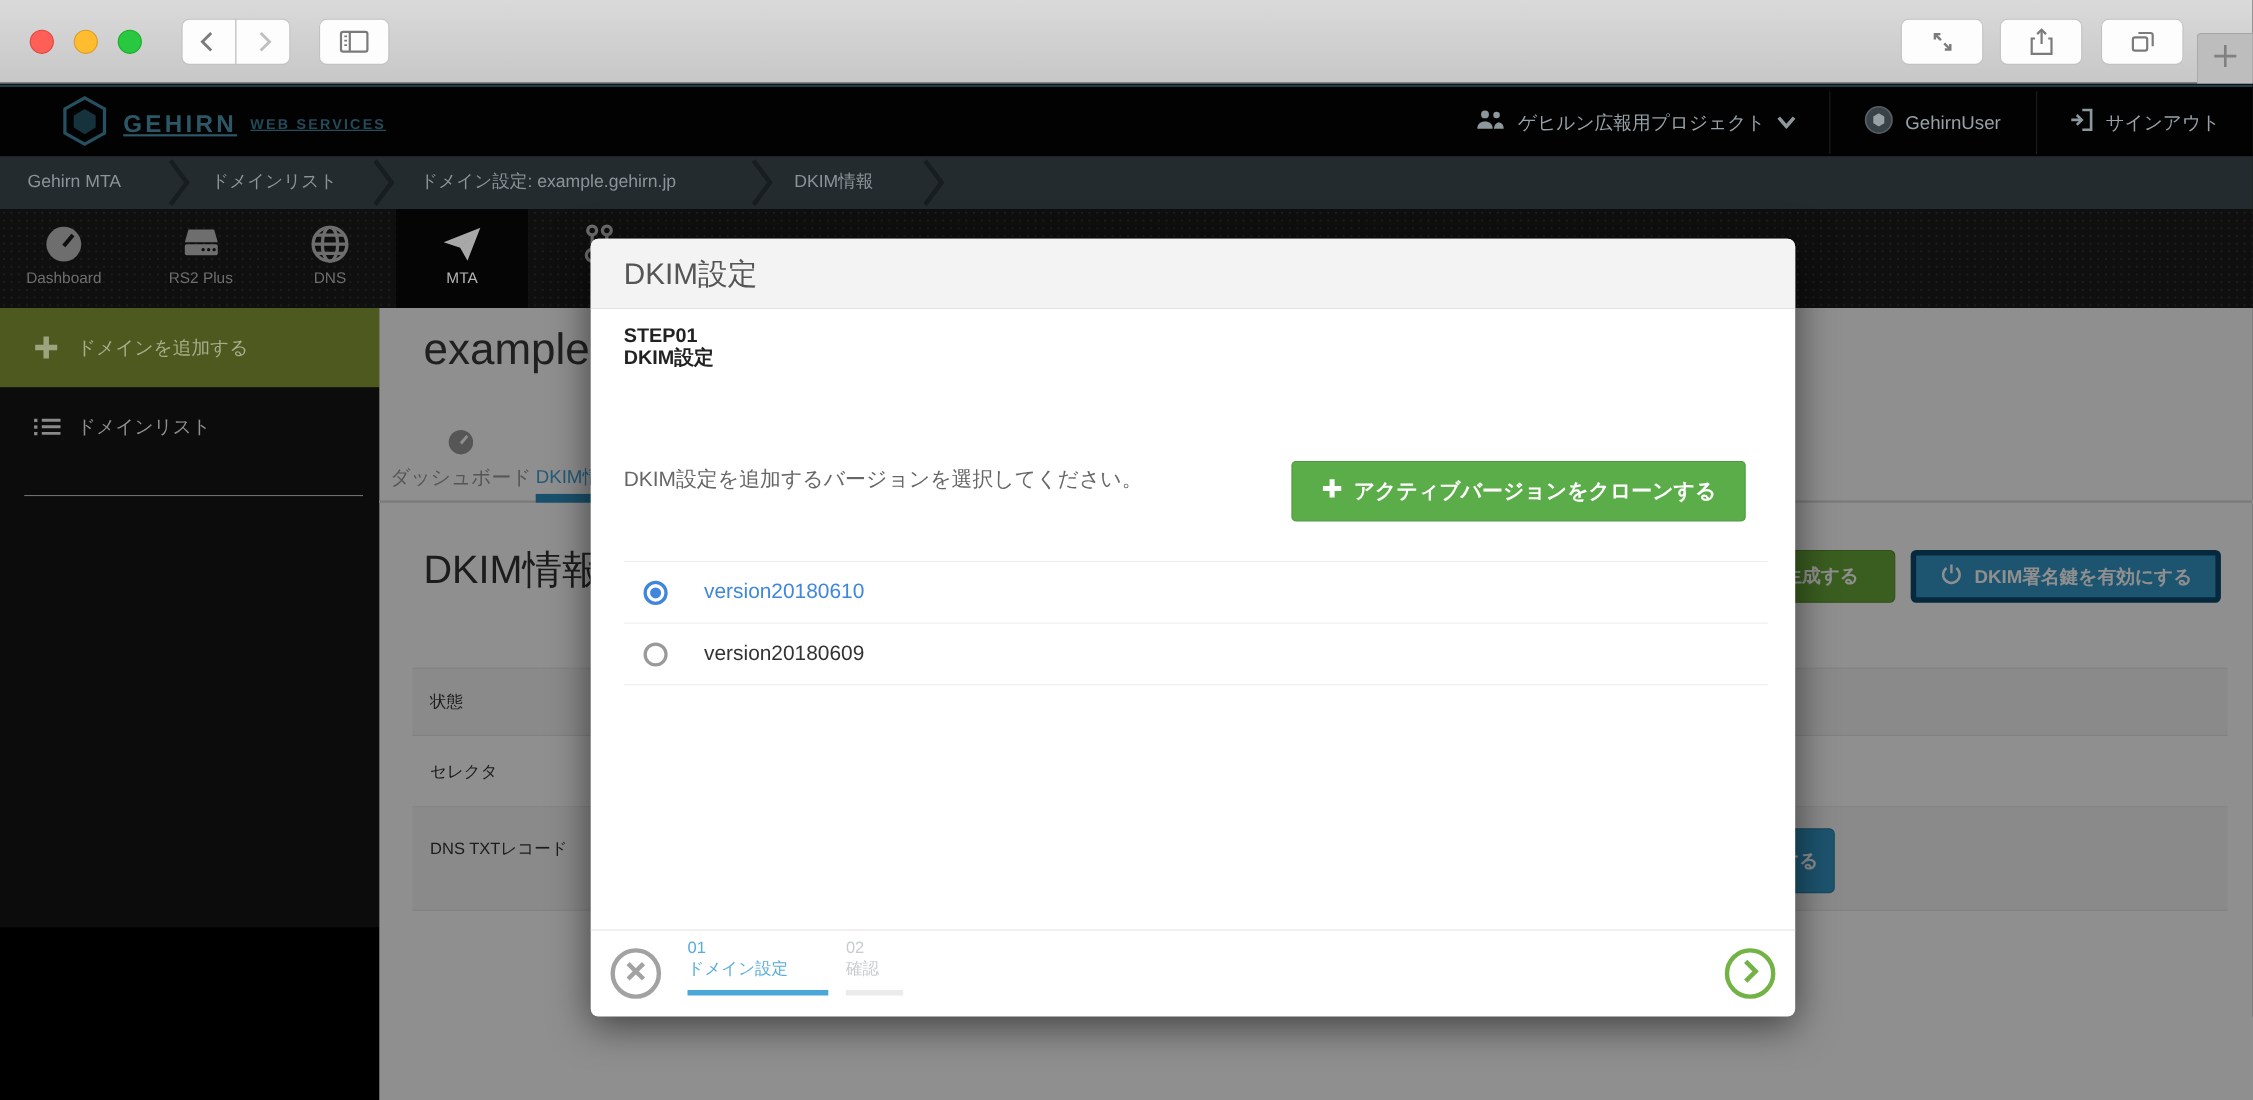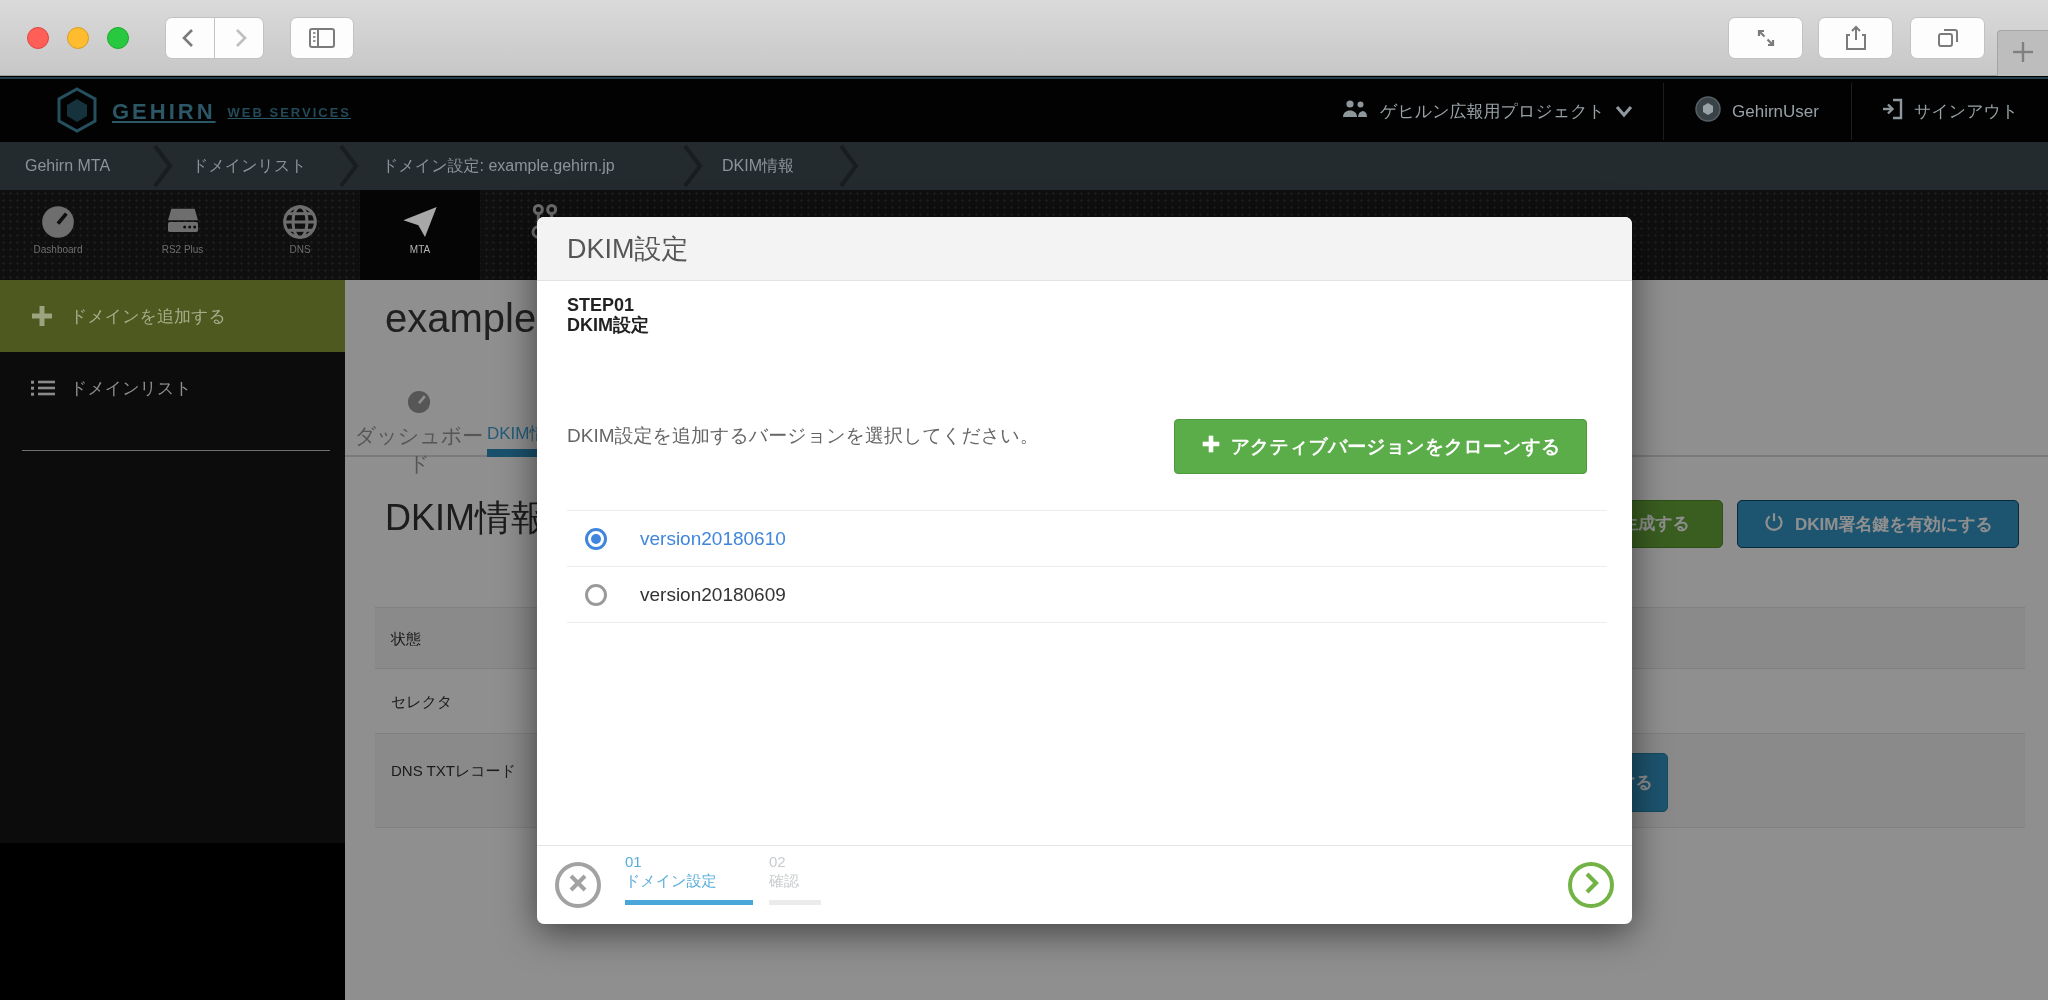--- a/index.html
+++ b/index.html
@@ -37,57 +37,57 @@
   .tdiv { position:absolute; top:4px; width:1px; height:57px; background:#1d1d1d; }
 
   
   .crumbs { position:absolute; left:0; top:142px; width:2048px; height:48px; background:#242b2f; }
   .crumb { position:absolute; top:0; height:48px; line-height:48px; font-size:16px; color:#8b9499; }
   .csep  { position:absolute; top:2px; color:#181e21; }
 
   
   .srvnav { position:absolute; left:0; top:190px; width:2048px; height:90px; background:#0f0f0f;
             background-image:radial-gradient(#1d1d1d 1.1px, transparent 1.1px); background-size:7px 7px; }
-  .srv { position:absolute; top:0; height:90px; text-align:center; color:#6e6e6e; font-size:10px; }
+  .srv { position:absolute; top:0; height:90px; text-align:center; color:#6e6e6e; font-size:14px; }
   .srv .sicon { margin:12px auto 2px; width:40px; height:40px; color:#6e6e6e; }
   .srv.active { background:#050505; color:#b5b5b5; }
   .srv.active .sicon { color:#a8a8a8; }
   .srv .slabel { display:block; margin-top:0; }
 
   
   .sidebar { position:absolute; left:0; top:280px; width:345px; height:563px; background:#0c0c0c; }
   .side-item { position:absolute; left:0; width:345px; height:72px; display:flex; align-items:center;
                gap:16px; padding-left:30px; font-size:17px; color:#8f8f8f; }
   .side-item .micon { width:24px; height:24px; color:#8a8a8a; }
   .side-item.green { top:0; background:#4d591e; color:#a6ad8c; }
   .side-item.green .micon { color:#9ba37f; }
   .side-item.list { top:72px; }
   .side-div { position:absolute; left:22px; top:170px; width:308px; height:1px; background:#707070; }
 
   
   .content { position:absolute; left:345px; top:280px; width:1703px; height:720px; background:#fff; }
   .domain-title { position:absolute; left:40px; top:16px; font-size:40px; color:#3a3a3a; white-space:nowrap; }
   .tabline { position:absolute; left:0; top:175px; width:1703px; height:2px; background:#d9d9d9; }
-  .tab1 { position:absolute; left:8px; top:108px; width:132px; text-align:center; color:#9a9a9a; font-size:21px; }
+  .tab1 { position:absolute; left:8px; top:108px; width:132px; text-align:center; color:#9a9a9a; font-size:18px; }
   .tab1 .ticon { width:28px; height:28px; margin:0 auto 6px; color:#9a9a9a; }
   .tab2 { position:absolute; left:142px; top:142px; font-size:17px; color:#3fa3d6; white-space:nowrap; }
   .tab2-bar { position:absolute; left:142px; top:169px; width:292px; height:8px; background:#2d90c0; }
   .section-title { position:absolute; left:40px; top:214px; font-size:36px; color:#333; }
   .tbl { position:absolute; left:30px; top:327px; width:1650px; border-top:1px solid #e5e5e5; }
   .trow { position:relative; border-bottom:1px solid #e5e5e5; font-size:15px; color:#333; }
   .trow.striped { background:#f6f6f6; }
   .r1 { height:61px; line-height:61px; } .r2 { height:65px; line-height:65px; }
   .r3 { height:94px; } .r3 .tlabel { position:absolute; top:28px; }
   .tlabel { padding-left:16px; }
   .btn { border-radius:5px; color:#fff; font-weight:bold; }
   .gen-btn { position:absolute; left:1160px; top:220px; width:218px; height:48px; background:#68a83a;
              border:1px solid #568e2f; font-size:17px; line-height:46px; text-align:right;
              padding-right:32px; overflow:hidden; white-space:nowrap; }
   .enable-btn { position:absolute; left:1392px; top:220px; width:282px; height:48px; background:#3596c6;
-                border:1px solid #0c4a6e; font-size:17px; display:flex; align-items:center;
+                border:5px solid #0c4a6e; font-size:17px; display:flex; align-items:center;
                 justify-content:center; gap:10px; white-space:nowrap; }
   .row-btn { position:absolute; left:1210px; top:473px; width:113px; height:59px; background:#3596c6;
              border:1px solid #2c82ab; font-size:17px; line-height:57px; text-align:right;
              padding-right:14px; overflow:hidden; }
   .dim { position:absolute; left:0; top:0; width:1703px; height:720px; background:rgba(0,0,0,0.44); z-index:40; }
 
   
   .modal { position:absolute; left:537px; top:217px; width:1095px; height:707px; background:#fff;
            border-radius:7px; box-shadow:0 8px 36px rgba(0,0,0,0.55); z-index:100; }
   .m-head { position:absolute; left:0; top:0; width:1095px; height:64px; background:#f3f3f3;

